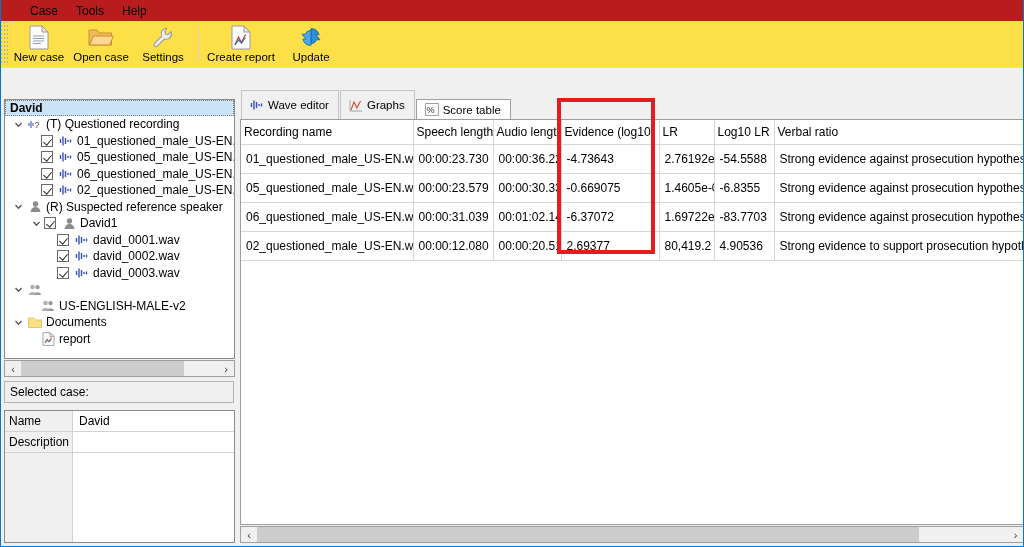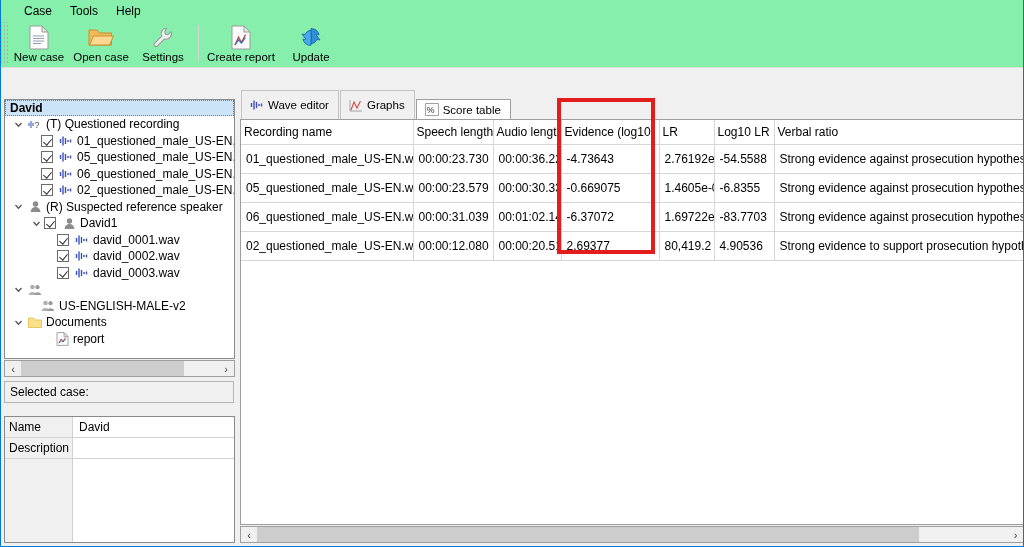--- a/index.html
+++ b/index.html
@@ -55,33 +55,33 @@
   .win-btn {
     width: 46px; height: 30px;
     display: flex; align-items: center; justify-content: center;
     color: #fff;
   }
   .win-btn svg { display: block; }
 
   
   .menubar {
     height: 21px;
-    background: #86efac;
+    background: #b91c1c;
     display: flex; align-items: center;
-    padding-left: 14px;
+    padding-left: 20px;
   }
   .menu-item {
     padding: 2px 9px; font-size: 12px; color: #000;
     line-height: 16px;
   }
 
   
   .toolbar {
     height: 47px;
-    background: #86efac;
+    background: #fde047;
     display: flex; align-items: flex-start;
     border-bottom: 1px solid #dcdcdc;
     position: relative;
   }
   .tb-grip {
     width: 7px; height: 43px; margin-top: 1px;
     background-image: radial-gradient(circle, #b0b0b0 0.8px, transparent 1px);
     background-size: 3px 4px;
     background-position: 2px 2px;
     flex: none;
@@ -175,21 +175,21 @@
   .sel-case-label {
     margin: 4px 3px 0 3px;
     height: 22px;
     background: #f0f0f0;
     border: 1px solid #b4b4b4;
     display: flex; align-items: center;
     padding-left: 5px;
     font-size: 12px; color: #000;
   }
   .props-grid {
-    margin: 13px 2px 3px 3px;
+    margin: 7px 2px 3px 3px;
     flex: 1;
     background: #ffffff;
     border: 1px solid #8a8a8a;
     display: flex;
     overflow: hidden;
   }
   .props-namecol { width: 68px; background: #f0f0f0; border-right: 1px solid #d2d2d2; flex: none; }
   .props-valcol { flex: 1; background: #fff; }
   .prow {
     height: 21px; display: flex; align-items: center;
@@ -555,21 +555,21 @@
               </svg>
             </span>
           <span class="ticon">
             <svg width="14" height="12" viewBox="0 0 14 12">
                 <path d="M0.5 2 h5 l1.6 2 h6.4 v7.5 h-13 z" fill="#fbe08c" stroke="#e2c253" stroke-width="0.9"></path>
               </svg>
           </span>
           <span class="tlabel">Documents</span>
         </div>
 
-        <div class="tnode" style="padding-left:48px">
+        <div class="tnode" style="padding-left:34px">
           <span class="ticon">
             <svg width="13" height="14" viewBox="0 0 13 14">
                 <path d="M1 0.6 h7 l4 4 v8.8 h-11 z" fill="#fdfdfd" stroke="#9a9a9a" stroke-width="0.9"></path>
                 <path d="M8 0.6 v4 h4 z" fill="#e6e6e6" stroke="#9a9a9a" stroke-width="0.8"></path>
                 <path d="M3 11 l2 -4 l2 2.5 l2.5 -4" fill="none" stroke="#c0392b" stroke-width="0.9"></path>
                 <path d="M3 11 l2 -2.5 l2 1.6 l2.5 -3" fill="none" stroke="#2e6fbb" stroke-width="0.9"></path>
               </svg>
           </span>
           <span class="tlabel">report</span>
         </div>

